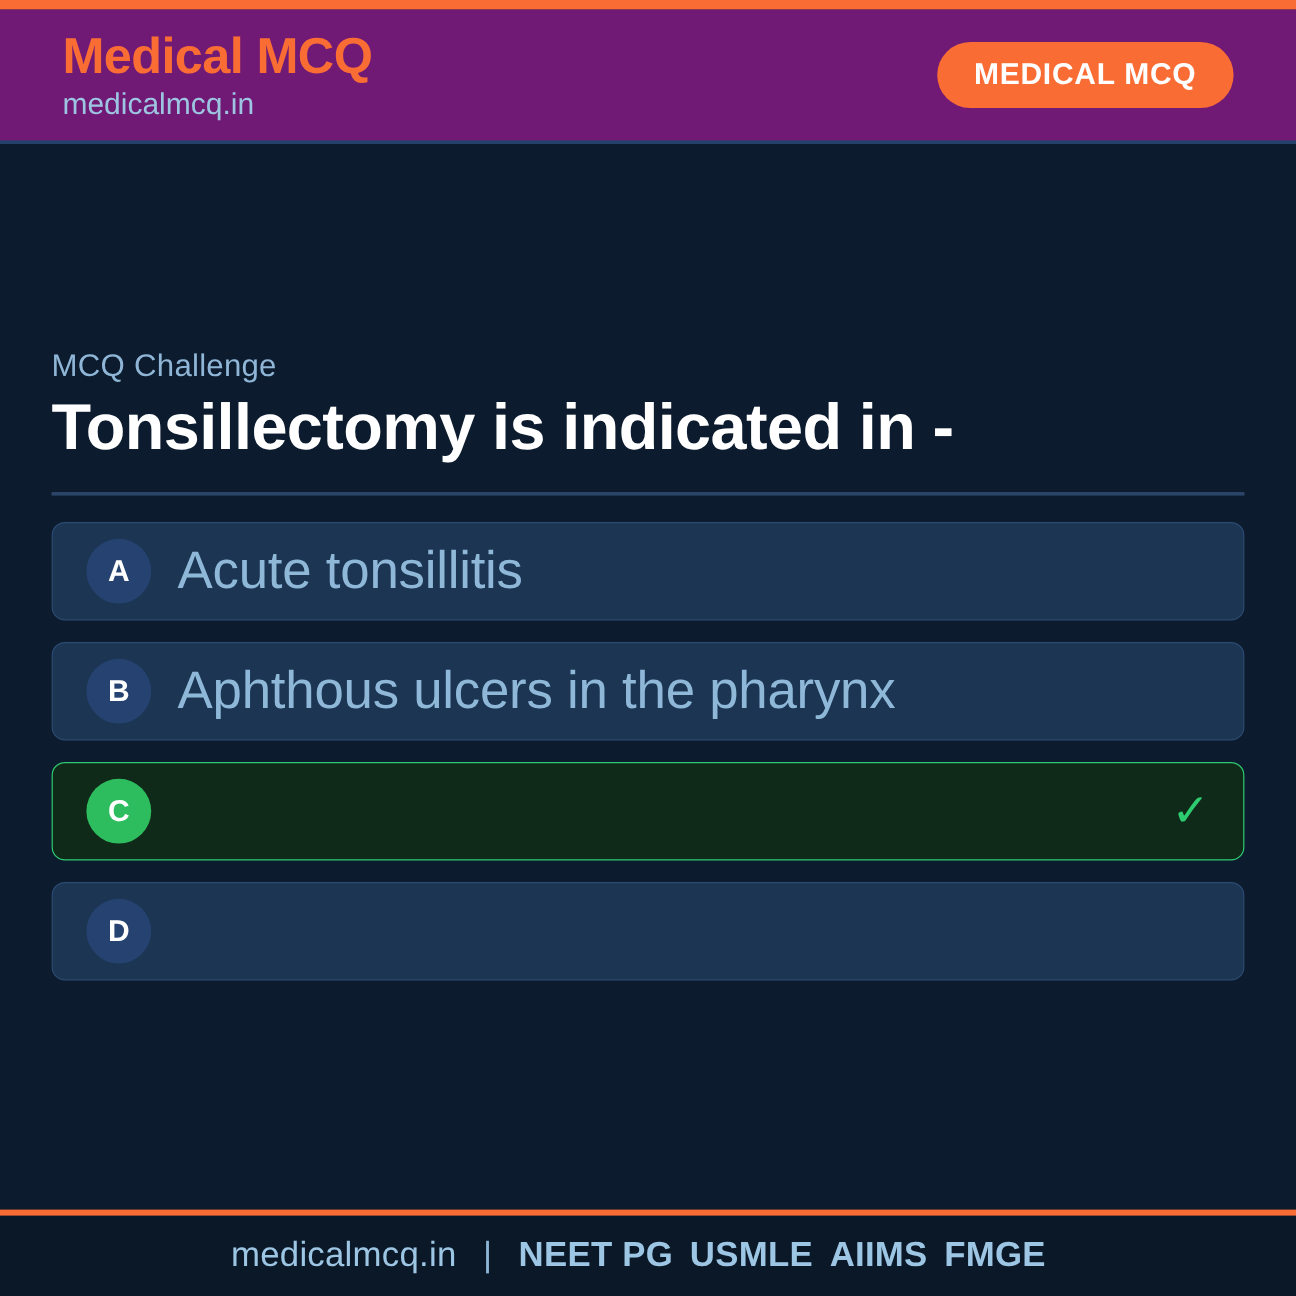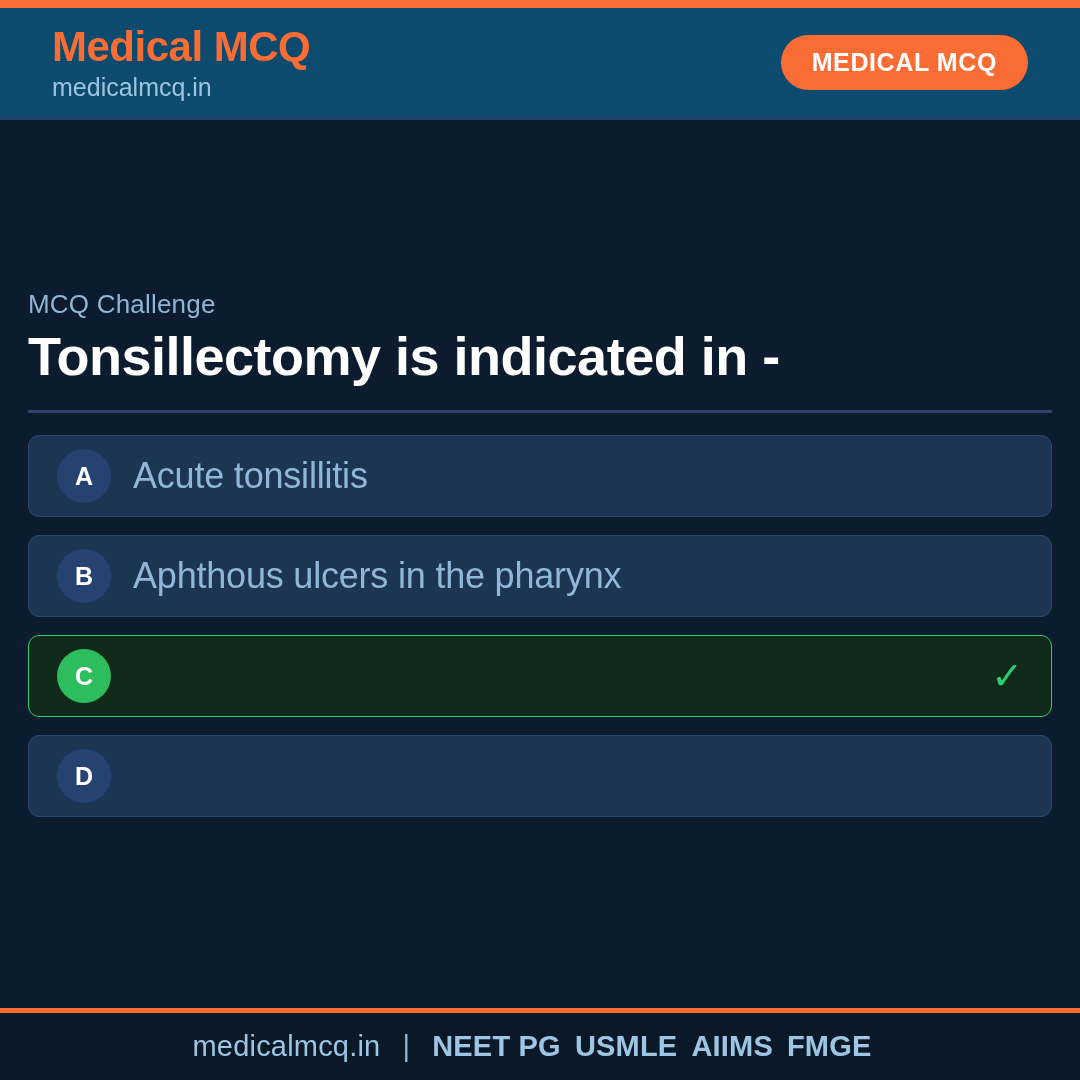--- a/index.html
+++ b/index.html
@@ -29,21 +29,21 @@
     height: 8px;
     width: 100%;
     background: #f96d35;
     flex: 0 0 auto;
   }
 
   
   .header {
     flex: 0 0 auto;
     height: 112px;
-    background: #0c4a6e;
+    background: #701a75;
     border-bottom: 3px solid #24416b;
     box-sizing: border-box;
     display: flex;
     align-items: center;
     justify-content: space-between;
     padding: 0 52px 0 52px;
     position: relative;
   }
   .brand {
     display: flex;
@@ -74,21 +74,21 @@
     white-space: nowrap;
   }
 
   
   .body {
     flex: 1 1 auto;
     position: relative;
     display: flex;
     flex-direction: column;
     justify-content: center;
-    padding: 0 28px;
+    padding: 0 43px;
     box-sizing: border-box;
   }
   .content {
     margin-top: -22px;
   }
 
   .kicker {
     font-size: 26px;
     color: #8fb6d6;
     margin-bottom: 6px;
@@ -145,21 +145,21 @@
     color: #ffffff;
     font-size: 25px;
     font-weight: bold;
     display: flex;
     align-items: center;
     justify-content: center;
     flex: 0 0 auto;
     margin-right: 22px;
   }
   .option .otext {
-    font-size: 36px;
+    font-size: 44px;
     color: #8fb8d8;
     letter-spacing: -0.2px;
     white-space: nowrap;
     text-align: center;
   }
   .option .tick {
     margin-left: auto;
     font-size: 38px;
     color: #2ecc71;
     line-height: 1;

